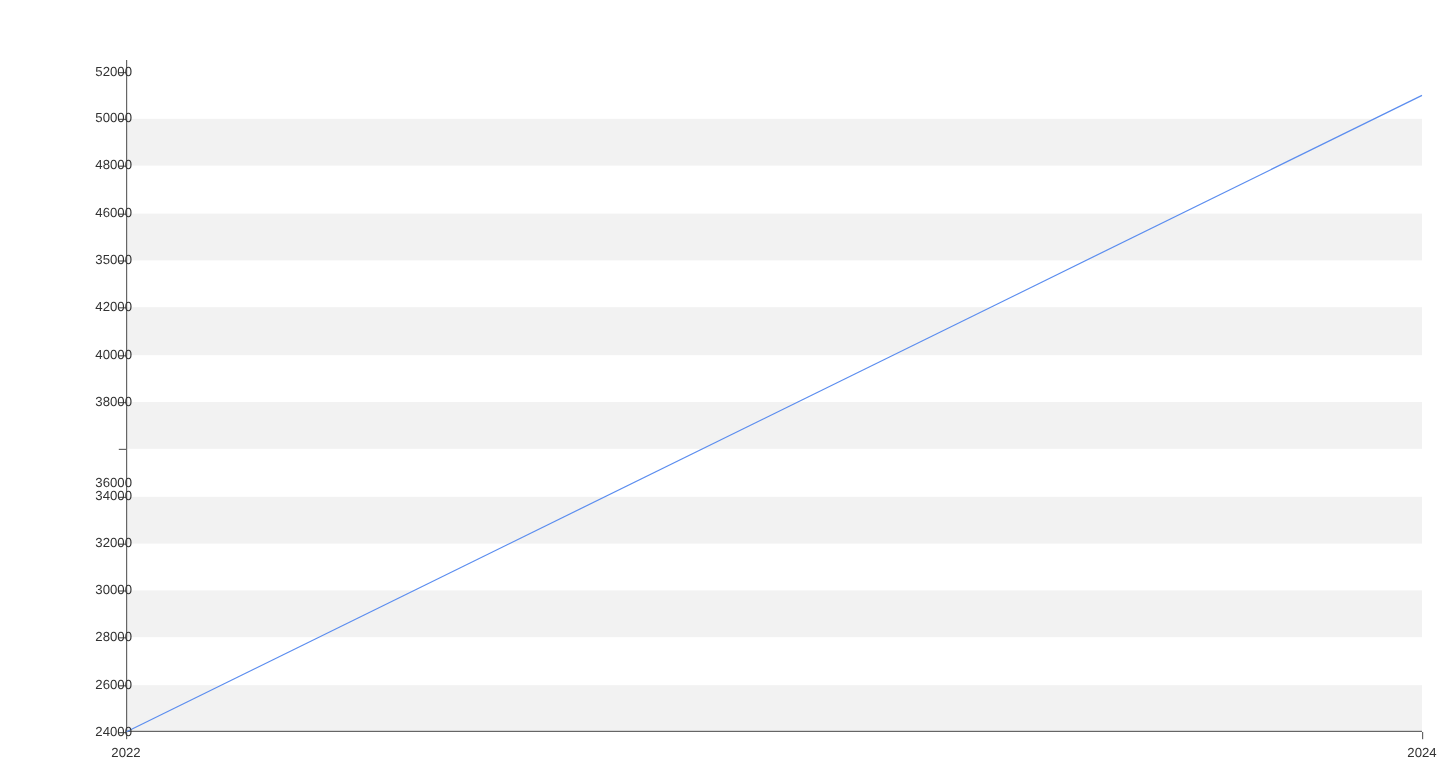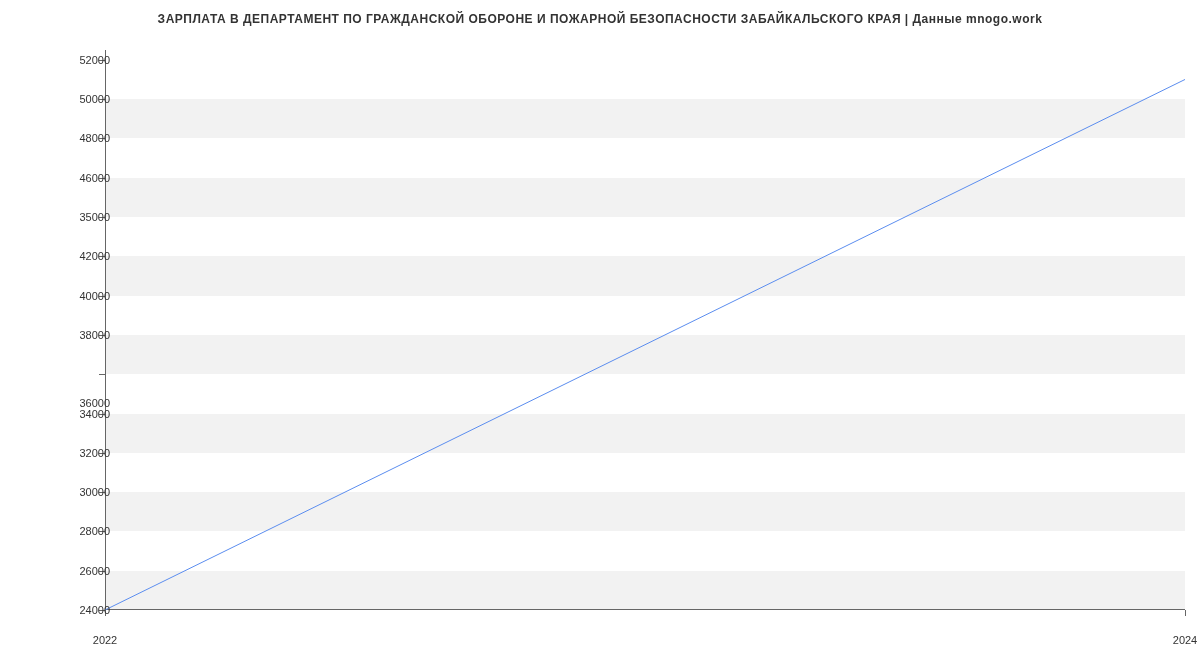--- a/index.html
+++ b/index.html
@@ -76,40 +76,39 @@
     .x-tick {
       position: absolute;
       bottom: -6px;
       width: 1px;
       height: 6px;
       background: #666;
     }
     .x-label {
       position: absolute;
       top: 100%;
-      margin-top: 24px;
+      margin-top: 12px;
       font-size: 11px;
       color: #333;
       transform: translateX(-50%);
       white-space: nowrap;
     }
     svg.line-svg {
       position: absolute;
       top: 0;
       left: 0;
       width: 100%;
       height: 100%;
       overflow: visible;
     }
   </style>
 </head>
 <body>
 
 <div class="chart-container">
-  <div class="chart-title">ЗАРПЛАТА В ДЕПАРТАМЕНТ ПО ГРАЖДАНСКОЙ ОБОРОНЕ И ПОЖАРНОЙ БЕЗОПАСНОСТИ ЗАБАЙКАЛЬСКОГО КРАЯ | Данные mnogo.work</div>
   <div class="plot-area">
       <div class="grid-band" style="top: 49.1228px; height: 39.2982px;"></div>
       <div class="grid-band" style="top: 127.719px; height: 39.2982px;"></div>
       <div class="grid-band" style="top: 206.316px; height: 39.2982px;"></div>
       <div class="grid-band" style="top: 284.912px; height: 39.2982px;"></div>
       <div class="grid-band" style="top: 363.509px; height: 39.2982px;"></div>
       <div class="grid-band" style="top: 442.105px; height: 39.2982px;"></div>
       <div class="grid-band" style="top: 520.702px; height: 39.2982px;"></div>
 
     <div class="y-axis-line"></div>

